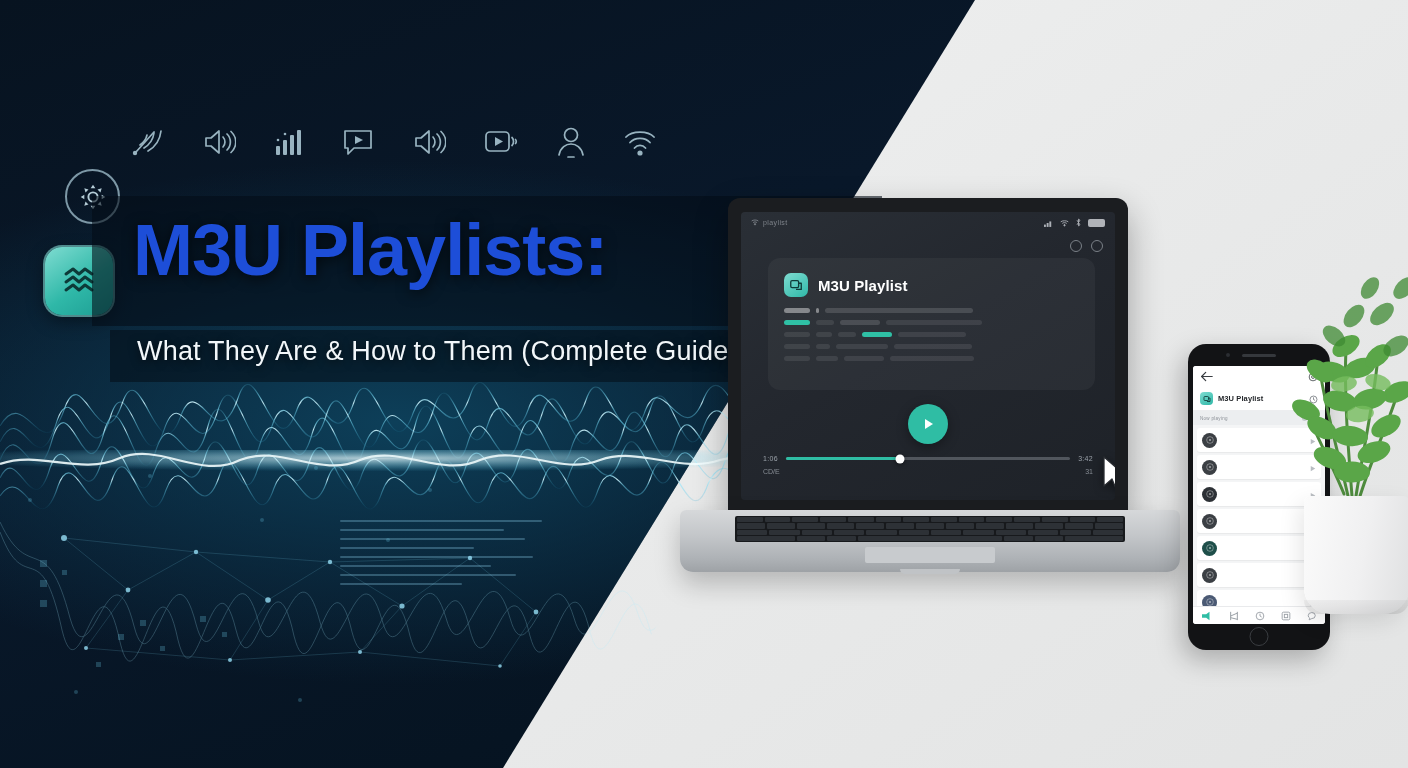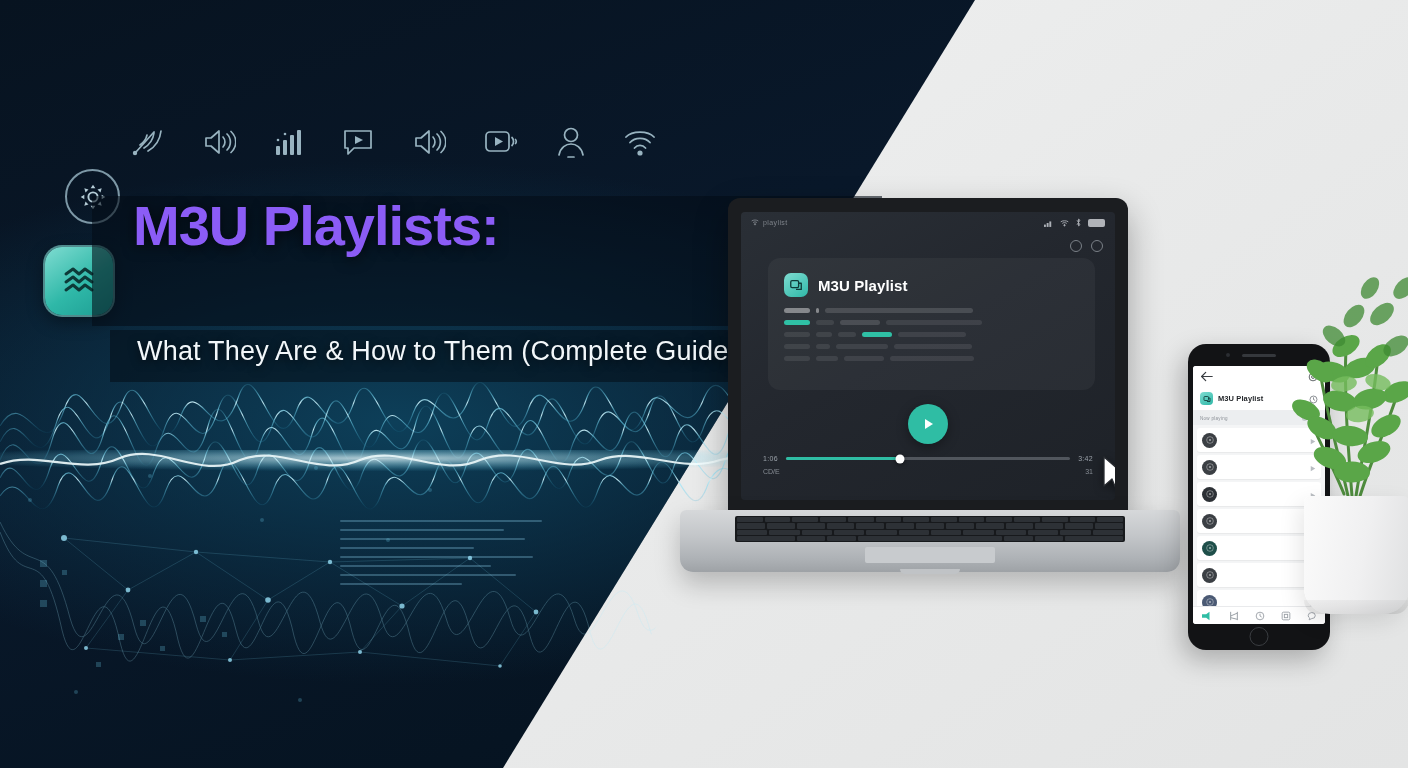--- a/index.html
+++ b/index.html
@@ -86,22 +86,22 @@
     position: absolute; left: 92px; top: 196px;
     width: 790px; height: 130px;
     background: rgba(4,12,22,.58);
   }
   .sub-band {
     position: absolute; left: 110px; top: 330px;
     width: 800px; height: 52px;
     background: rgba(4,12,22,.55);
   }
   .title {
-    position: absolute; left: 133px; top: 198px;
-    font-size: 56px; font-weight: 700; color: #8b5cf6;
+    position: absolute; left: 133px; top: 214px;
+    font-size: 72px; font-weight: 700; color: #1d4ed8;
     letter-spacing: -1px; line-height: 1;
     text-shadow: 0 2px 14px rgba(0,0,0,.7);
     white-space: nowrap;
   }
   .subtitle {
     position: absolute; left: 137px; top: 336px;
     font-size: 27px; font-weight: 400; color: #f2f7fa;
     letter-spacing: .2px; white-space: nowrap;
     text-shadow: 0 2px 10px rgba(0,0,0,.65);
   }

